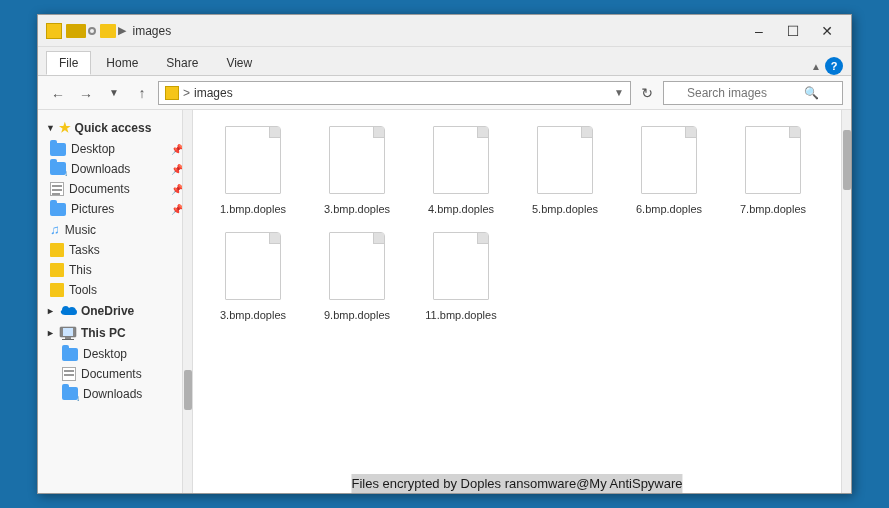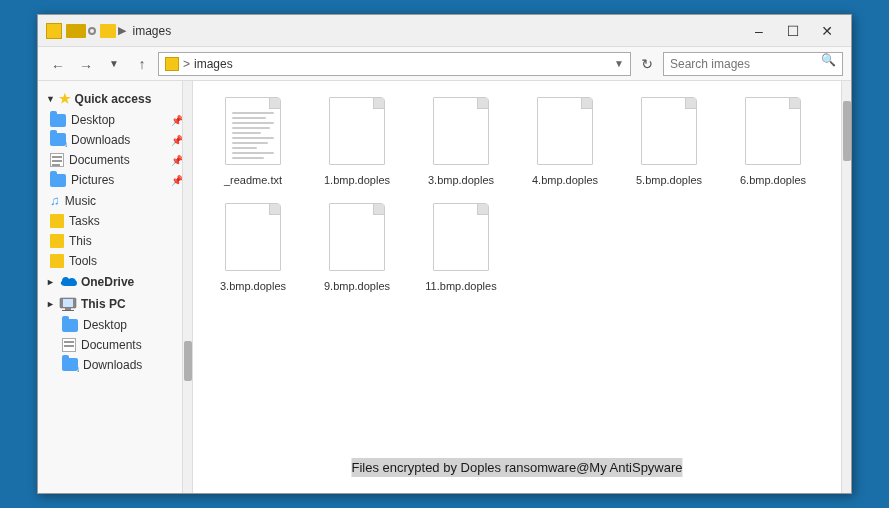--- a/index.html
+++ b/index.html
@@ -134,22 +134,23 @@
       width: 24px; height: 24px;
       display: flex; align-items: center; justify-content: center;
       cursor: pointer; color: #555; font-size: 14px;
       border: none; background: transparent; border-radius: 2px;
     }
     .search-box {
       width: 180px;
       height: 24px;
       border: 1px solid #aaa;
       display: flex;
+      align-items: center;
       background: white;
-      padding: 0 6px;
+      padding: 0 23px;
       gap: 4px;
     }
     .search-box input {
       border: none; outline: none; font-size: 12px; color: #666; width: 100%;
       background: transparent;
     }
     
     .main-area {
       display: flex;
       flex: 1;
@@ -320,21 +321,21 @@
     .scrollbar-thumb {
       width: 8px;
       height: 60px;
       background: #b0b0b0;
       position: absolute;
       top: 20px; left: 1px;
       border-radius: 2px;
     }
     .watermark {
       position: absolute;
-      bottom: 16px;
+      bottom: 0;
       left: 50%;
       transform: translateX(-50%);
       font-size: 13px;
       color: #1a1a1a;
       background: rgba(200,200,200,0.8);
       padding: 2px 0;
       white-space: nowrap;
       pointer-events: none;
     }
     .quick-star {
@@ -357,20 +358,32 @@
     <div style="width:16px;height:14px;background:#f5c518;border-radius:1px;margin-right:2px;"></div>
     <span style="font-size:11px;color:#666;margin-right:2px;">▶</span>
     <span class="title-bar-title">images</span>
     <div class="title-bar-controls">
       <button class="title-btn">–</button>
       <button class="title-btn">☐</button>
       <button class="title-btn close">✕</button>
     </div>
   </div>
 
+  <div class="ribbon">
+    <div class="ribbon-tabs">
+      <button class="ribbon-tab active">File</button>
+      <button class="ribbon-tab">Home</button>
+      <button class="ribbon-tab">Share</button>
+      <button class="ribbon-tab">View</button>
+      <div style="margin-left:auto;display:flex;align-items:center;gap:4px;">
+        <span style="font-size:10px;color:#666;">▲</span>
+        <span style="width:18px;height:18px;border-radius:50%;background:#0078d7;color:white;display:flex;align-items:center;justify-content:center;font-size:11px;font-weight:bold;">?</span>
+      </div>
+    </div>
+  </div>
 
   <div class="address-bar">
     <button class="nav-btn">←</button>
     <button class="nav-btn">→</button>
     <button class="nav-btn" style="font-size:10px;">▼</button>
     <button class="nav-btn">↑</button>
     <div class="address-field">
       <div class="address-field-icon"></div>
       <span style="color:#666;">&gt;</span>
       <span style="flex:1;">images</span>
@@ -484,39 +497,20 @@
         <span>Downloads</span>
       </div>
 
       <div style="position:absolute;right:0;top:0;bottom:0;width:10px;background:#f0f0f0;border-left:1px solid #ddd;">
         <div style="width:8px;height:40px;background:#b0b0b0;position:absolute;top:260px;left:1px;border-radius:2px;"></div>
       </div>
     </div>
 
     <div class="content-area" id="content-area" style="position: relative;">
 
-    <div class="file-item">
-          <div class="file-icon-large">
-        <div class="file-page-txt">
-          <div class="file-lines">
-            <div class="file-line"></div>
-            <div class="file-line" style="width:80%;"></div>
-            <div class="file-line"></div>
-            <div class="file-line" style="width:90%;"></div>
-            <div class="file-line" style="width:70%;"></div>
-            <div class="file-line"></div>
-            <div class="file-line" style="width:85%;"></div>
-            <div class="file-line" style="width:60%;"></div>
-            <div class="file-line"></div>
-            <div class="file-line" style="width:75%;"></div>
-          </div>
-        </div>
-      </div>
-          <span class="file-name">_readme.txt</span>
-        </div>
         <div class="file-item">
           <div class="file-icon-large">
             <div class="file-page"></div>
           </div>
           <span class="file-name">1.bmp.doples</span>
         </div>
         <div class="file-item">
           <div class="file-icon-large">
             <div class="file-page"></div>
           </div>
@@ -532,20 +526,26 @@
           <div class="file-icon-large">
             <div class="file-page"></div>
           </div>
           <span class="file-name">5.bmp.doples</span>
         </div>
         <div class="file-item">
           <div class="file-icon-large">
             <div class="file-page"></div>
           </div>
           <span class="file-name">6.bmp.doples</span>
+        </div>
+        <div class="file-item">
+          <div class="file-icon-large">
+            <div class="file-page"></div>
+          </div>
+          <span class="file-name">7.bmp.doples</span>
         </div>
         <div class="file-item">
           <div class="file-icon-large">
             <div class="file-page"></div>
           </div>
           <span class="file-name">3.bmp.doples</span>
         </div>
         <div class="file-item">
           <div class="file-icon-large">
             <div class="file-page"></div>

